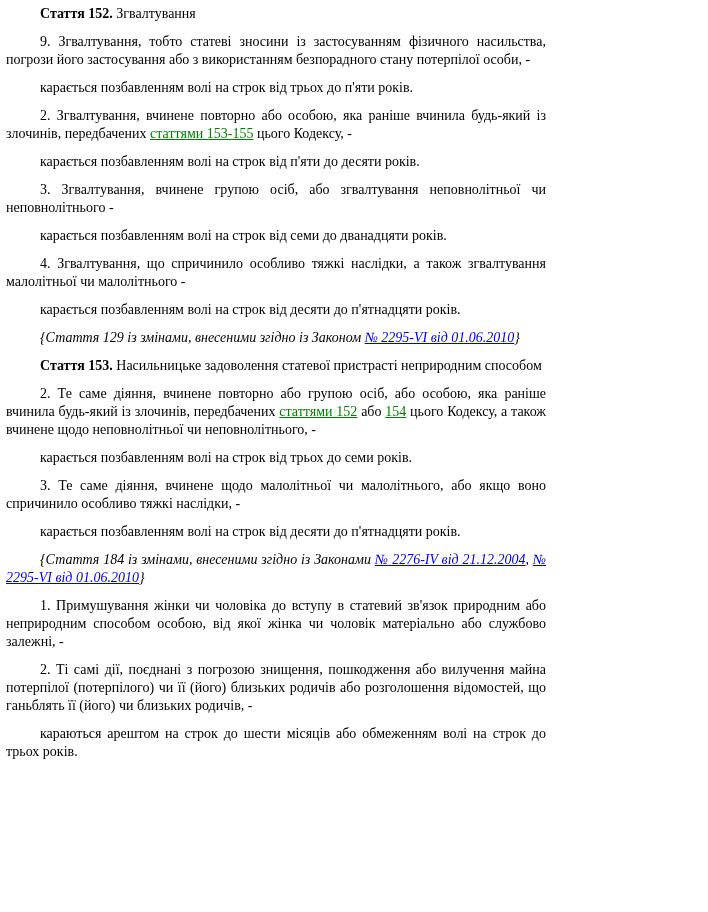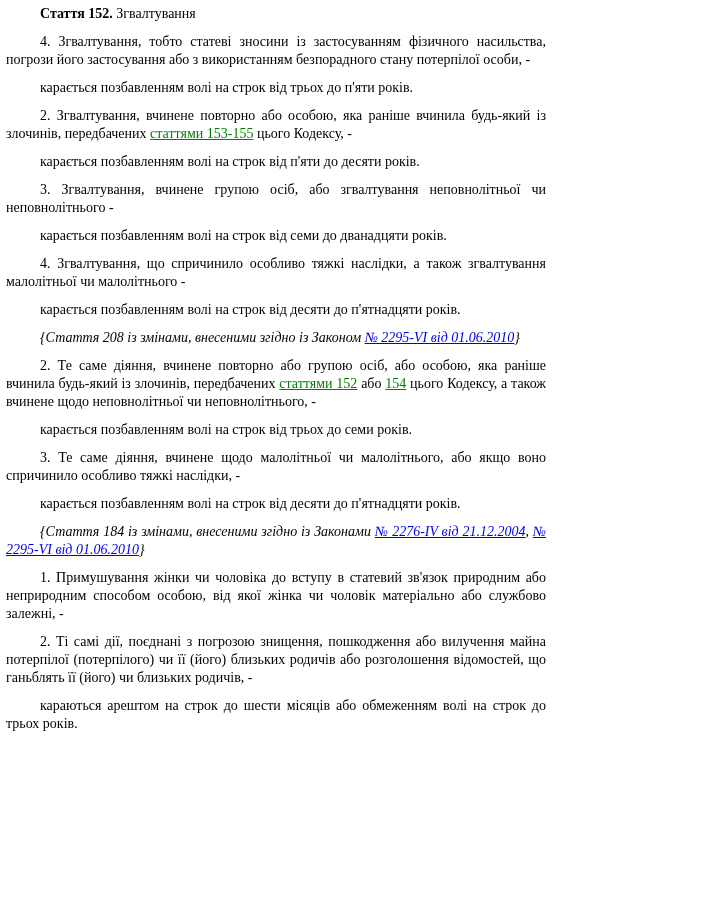--- a/index.html
+++ b/index.html
@@ -22,29 +22,30 @@
   .doc b { font-weight: bold; }
   .doc a { text-decoration: underline; cursor: pointer; }
   .doc a.alink { color: var(--article-link, #008000); }
   .doc a.llink { color: var(--law-link, #0000EE); }
 </style>
 </head>
 <body>
 
 <div class="doc">
     <p><b>Стаття 152.</b> <span>Згвалтування</span></p>
-    <p><span>4. Згвалтування, тобто статеві зносини із застосуванням фізичного насильства, погрози його застосування або з використанням безпорадного стану потерпілої особи, -</span></p>
+    <p><span>9. Згвалтування, тобто статеві зносини із застосуванням фізичного насильства, погрози його застосування або з використанням безпорадного стану потерпілої особи, -</span></p>
     <p><span>карається позбавленням волі на строк від трьох до п'яти років.</span></p>
     <p><span>2. Згвалтування, вчинене повторно або особою, яка раніше вчинила будь-який із злочинів, передбачених </span><a class="alink" href="#">статтями 153-155</a><span> цього Кодексу, -</span></p>
     <p><span>карається позбавленням волі на строк від п'яти до десяти років.</span></p>
     <p><span>3. Згвалтування, вчинене групою осіб, або згвалтування неповнолітньої чи неповнолітнього -</span></p>
     <p><span>карається позбавленням волі на строк від семи до дванадцяти років.</span></p>
     <p><span>4. Згвалтування, що спричинило особливо тяжкі наслідки, а також згвалтування малолітньої чи малолітнього -</span></p>
     <p><span>карається позбавленням волі на строк від десяти до п'ятнадцяти років.</span></p>
-    <p class="amendment"><span>{Стаття 208 із змінами, внесеними згідно із Законом </span><a class="llink" href="#">№ 2295-VI від 01.06.2010</a><span>}</span></p>
+    <p class="amendment"><span>{Стаття 129 із змінами, внесеними згідно із Законом </span><a class="llink" href="#">№ 2295-VI від 01.06.2010</a><span>}</span></p>
+    <p><b>Стаття 153.</b> <span>Насильницьке задоволення статевої пристрасті неприродним способом</span></p>
     <p><span>2. Те саме діяння, вчинене повторно або групою осіб, або особою, яка раніше вчинила будь-який із злочинів, передбачених </span><a class="alink" href="#">статтями 152</a><span> або </span><a class="alink" href="#">154</a><span> цього Кодексу, а також вчинене щодо неповнолітньої чи неповнолітнього, -</span></p>
     <p><span>карається позбавленням волі на строк від трьох до семи років.</span></p>
     <p><span>3. Те саме діяння, вчинене щодо малолітньої чи малолітнього, або якщо воно спричинило особливо тяжкі наслідки, -</span></p>
     <p><span>карається позбавленням волі на строк від десяти до п'ятнадцяти років.</span></p>
     <p class="amendment"><span>{Стаття 184 із змінами, внесеними згідно із Законами </span><a class="llink" href="#">№ 2276-IV від 21.12.2004</a><span>, </span><a class="llink" href="#">№ 2295-VI від 01.06.2010</a><span>}</span></p>
     <p><span>1. Примушування жінки чи чоловіка до вступу в статевий зв'язок природним або неприродним способом особою, від якої жінка чи чоловік матеріально або службово залежні, -</span></p>
     <p><span>2. Ті самі дії, поєднані з погрозою знищення, пошкодження або вилучення майна потерпілої (потерпілого) чи її (його) близьких родичів або розголошення відомостей, що ганьблять її (його) чи близьких родичів, -</span></p>
     <p><span>караються арештом на строк до шести місяців або обмеженням волі на строк до трьох років.</span></p>
   </div>
 

